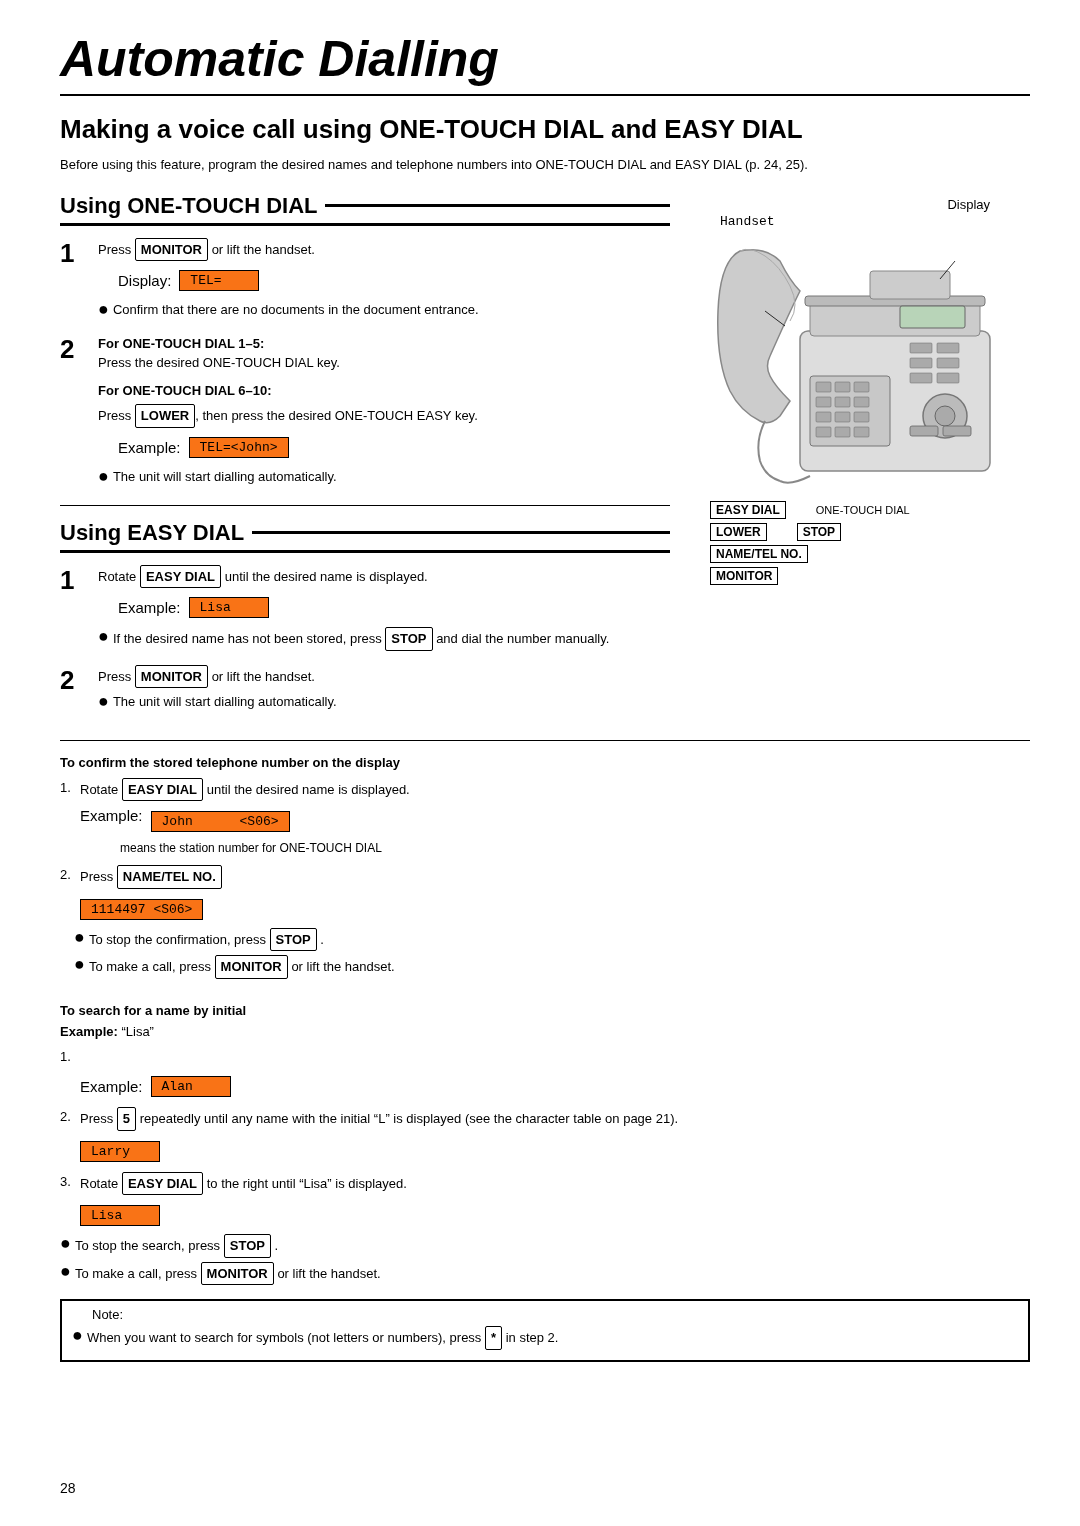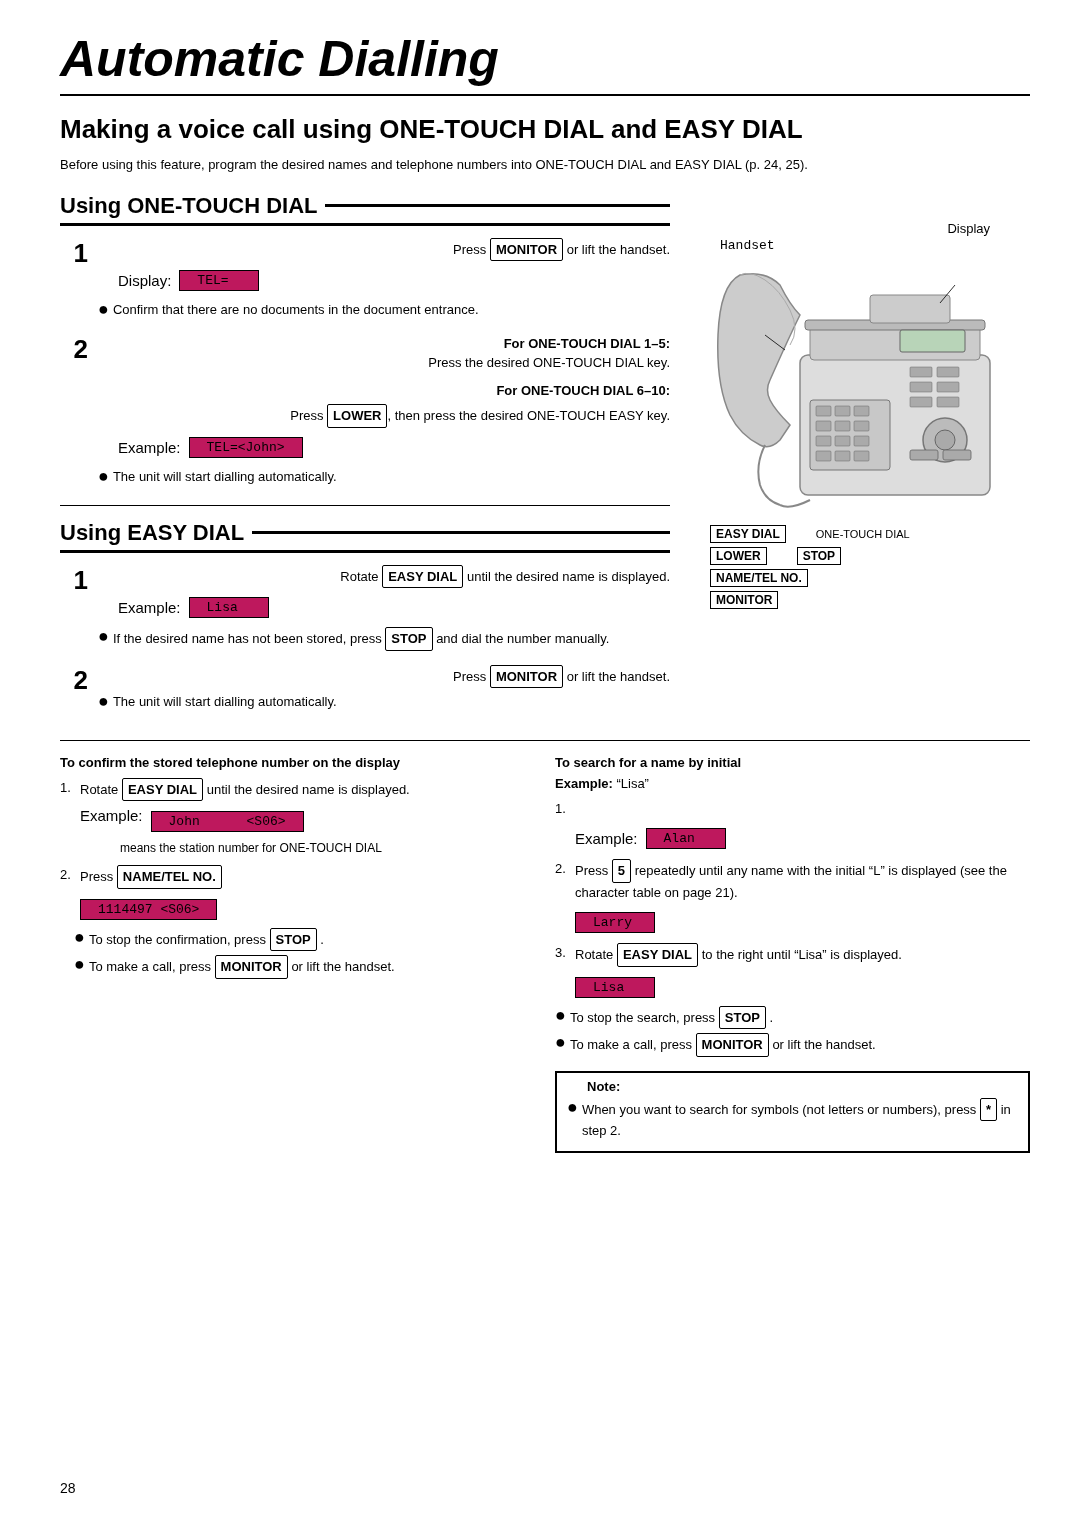--- a/index.html
+++ b/index.html
@@ -48,21 +48,20 @@
       font-size: 13px;
       margin-bottom: 18px;
       line-height: 1.5;
     }
     .main-layout {
       display: flex;
       gap: 20px;
     }
     .left-col {
       flex: 1;
-      text-align: right;
     }
     .right-col {
       width: 340px;
       flex-shrink: 0;
     }
     .step-row {
       display: flex;
       gap: 10px;
       margin-bottom: 10px;
     }
@@ -76,25 +75,25 @@
       flex: 1;
     }
     .step-content p {
       line-height: 1.5;
       margin-bottom: 4px;
     }
     .display-box {
       display: inline-flex;
       align-items: center;
       border: 1px solid #000;
-      padding: 2px 17px;
+      padding: 2px 10px;
       font-family: 'Courier New', monospace;
       font-size: 13px;
       min-width: 80px;
-      background: #be185d;
+      background: #f97316;
       margin: 4px 0 4px 0;
     }
     .display-row {
       display: flex;
       align-items: center;
       gap: 8px;
       margin: 5px 0 5px 20px;
     }
     .display-label {
       font-size: 15px;
@@ -145,45 +144,46 @@
       align-items: flex-start;
       gap: 8px;
       margin: 4px 0 4px 20px;
     }
     .note-box {
       border: 2px solid #000;
       padding: 6px 10px;
       margin-top: 10px;
     }
     .note-box .note-title {
-      font-weight: bold;
+      font-weight: normal;
       margin-bottom: 4px;
       padding-left: 20px;
     }
     
     .fax-image-container {
       display: flex;
       flex-direction: column;
       align-items: center;
       position: relative;
-      margin-top: 28px;
+      margin-top: 4px;
     }
     .fax-svg {
       width: 300px;
       height: 260px;
     }
     
     .button-labels {
       margin-top: 10px;
       width: 300px;
     }
     
     .bottom-two-col {
       display: flex;
       gap: 20px;
+      flex-direction: column;
     }
     .bottom-left {
       flex: 1;
     }
     .bottom-right {
       flex: 1;
     }
     .page-num {
       position: absolute;
       bottom: 30px;

